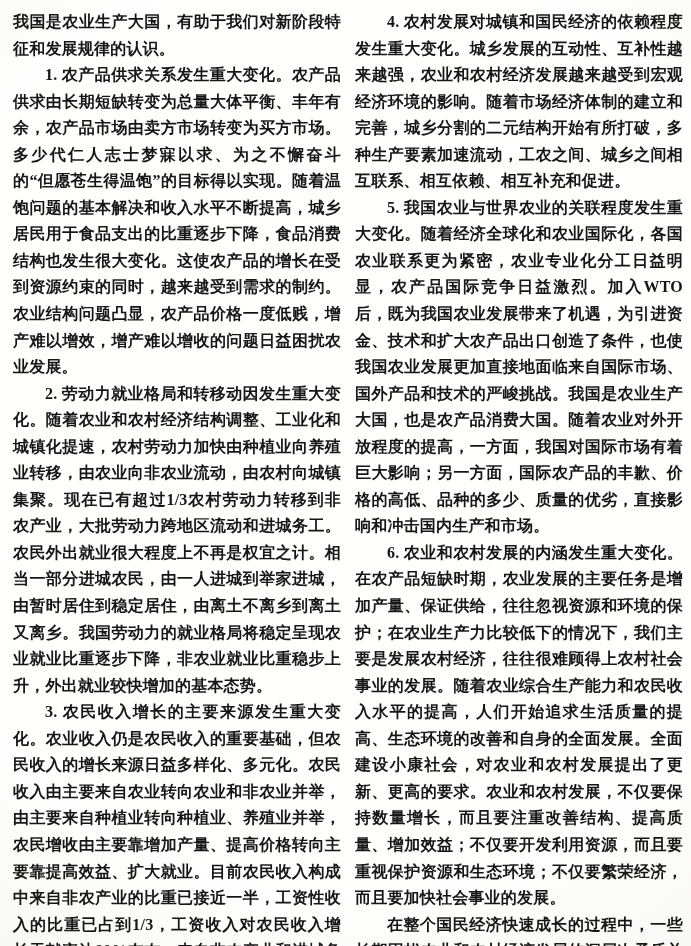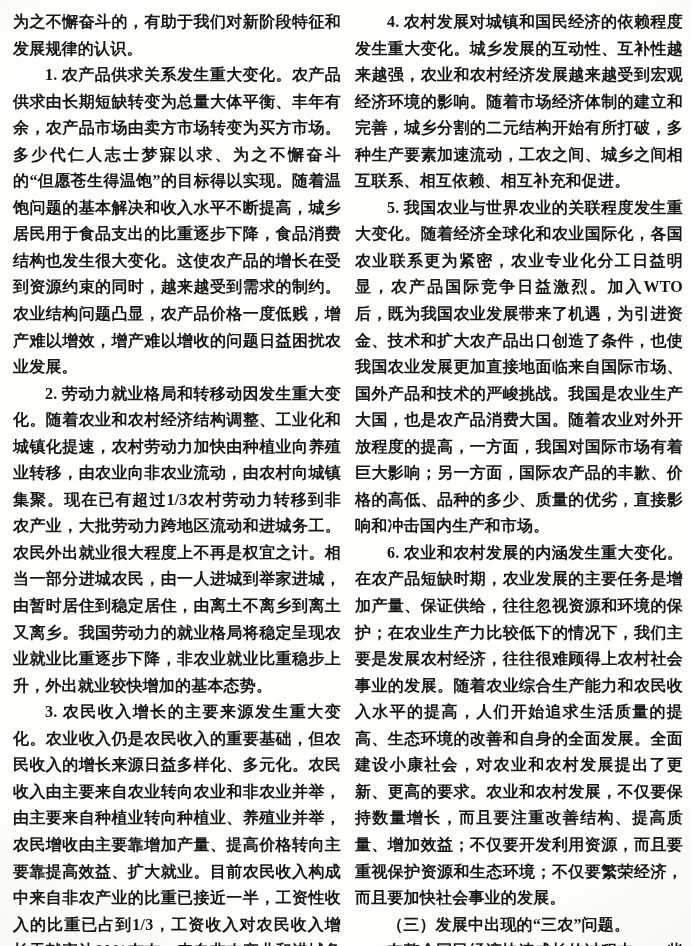--- a/index.html
+++ b/index.html
@@ -43,25 +43,24 @@
   }
   .column p.flush {
     text-indent: 0;
   }
 </style>
 </head>
 <body>
 
 <div class="page" style="background-color: rgb(251, 250, 247); color: rgb(22, 22, 22);">
   <section class="column">
-      <p class="flush">为之不懈奋斗的，有助于我们对新阶段特征和发展规律的认识。</p>
+      <p class="flush">我国是农业生产大国，有助于我们对新阶段特征和发展规律的认识。</p>
       <p class="indent">1. 农产品供求关系发生重大变化。农产品供求由长期短缺转变为总量大体平衡、丰年有余，农产品市场由卖方市场转变为买方市场。多少代仁人志士梦寐以求、为之不懈奋斗的“但愿苍生得温饱”的目标得以实现。随着温饱问题的基本解决和收入水平不断提高，城乡居民用于食品支出的比重逐步下降，食品消费结构也发生很大变化。这使农产品的增长在受到资源约束的同时，越来越受到需求的制约。农业结构问题凸显，农产品价格一度低贱，增产难以增效，增产难以增收的问题日益困扰农业发展。</p>
       <p class="indent">2. 劳动力就业格局和转移动因发生重大变化。随着农业和农村经济结构调整、工业化和城镇化提速，农村劳动力加快由种植业向养殖业转移，由农业向非农业流动，由农村向城镇集聚。现在已有超过1/3农村劳动力转移到非农产业，大批劳动力跨地区流动和进城务工。农民外出就业很大程度上不再是权宜之计。相当一部分进城农民，由一人进城到举家进城，由暂时居住到稳定居住，由离土不离乡到离土又离乡。我国劳动力的就业格局将稳定呈现农业就业比重逐步下降，非农业就业比重稳步上升，外出就业较快增加的基本态势。</p>
       <p class="indent">3. 农民收入增长的主要来源发生重大变化。农业收入仍是农民收入的重要基础，但农民收入的增长来源日益多样化、多元化。农民收入由主要来自农业转向农业和非农业并举，由主要来自种植业转向种植业、养殖业并举，农民增收由主要靠增加产量、提高价格转向主要靠提高效益、扩大就业。目前农民收入构成中来自非农产业的比重已接近一半，工资性收入的比重已占到1/3，工资收入对农民收入增长贡献率达80%左右，来自非农产业和进城务工的收入已成为农民收入增长的主要来源。</p>
     </section>
   <section class="column">
       <p class="indent">4. 农村发展对城镇和国民经济的依赖程度发生重大变化。城乡发展的互动性、互补性越来越强，农业和农村经济发展越来越受到宏观经济环境的影响。随着市场经济体制的建立和完善，城乡分割的二元结构开始有所打破，多种生产要素加速流动，工农之间、城乡之间相互联系、相互依赖、相互补充和促进。</p>
       <p class="indent">5. 我国农业与世界农业的关联程度发生重大变化。随着经济全球化和农业国际化，各国农业联系更为紧密，农业专业化分工日益明显，农产品国际竞争日益激烈。加入WTO后，既为我国农业发展带来了机遇，为引进资金、技术和扩大农产品出口创造了条件，也使我国农业发展更加直接地面临来自国际市场、国外产品和技术的严峻挑战。我国是农业生产大国，也是农产品消费大国。随着农业对外开放程度的提高，一方面，我国对国际市场有着巨大影响；另一方面，国际农产品的丰歉、价格的高低、品种的多少、质量的优劣，直接影响和冲击国内生产和市场。</p>
       <p class="indent">6. 农业和农村发展的内涵发生重大变化。在农产品短缺时期，农业发展的主要任务是增加产量、保证供给，往往忽视资源和环境的保护；在农业生产力比较低下的情况下，我们主要是发展农村经济，往往很难顾得上农村社会事业的发展。随着农业综合生产能力和农民收入水平的提高，人们开始追求生活质量的提高、生态环境的改善和自身的全面发展。全面建设小康社会，对农业和农村发展提出了更新、更高的要求。农业和农村发展，不仅要保持数量增长，而且要注重改善结构、提高质量、增加效益；不仅要开发利用资源，而且要重视保护资源和生态环境；不仅要繁荣经济，而且要加快社会事业的发展。</p>
-      <p class="indent heading">（三）发展中出现的“三农”问题。</p>
       <p class="indent">在整个国民经济快速成长的过程中，一些长期困扰农业和农村经济发展的深层次矛盾并没</p>
     </section>
 </div>
 
 </body></html>

